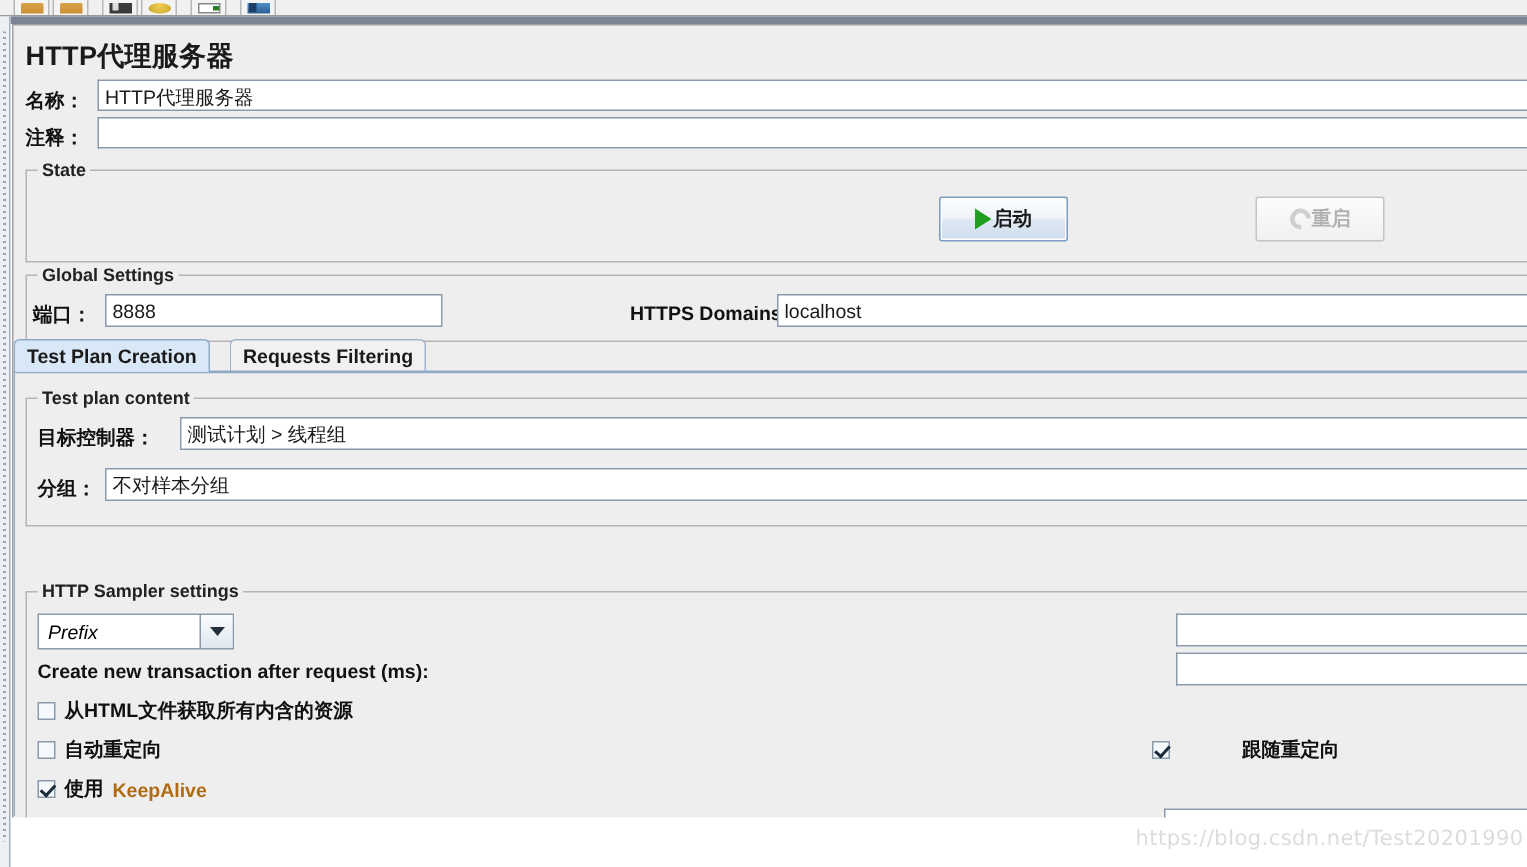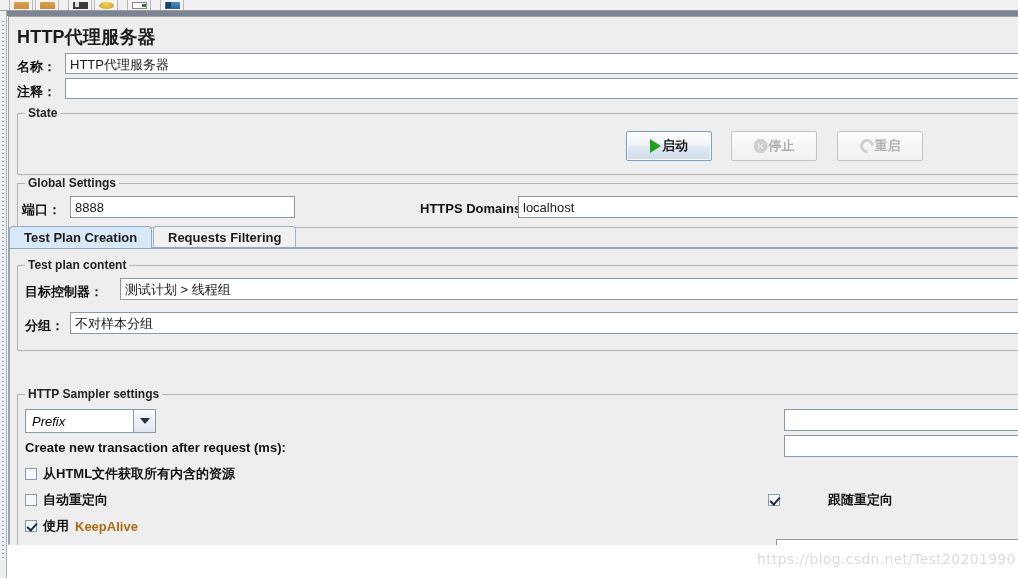--- a/index.html
+++ b/index.html
@@ -152,21 +152,21 @@
     border: 3px solid #cfcfcf;
     border-right-color: transparent;
     border-radius: 50%;
     transform: rotate(40deg);
   }
 
   
   .tabstrip { position: absolute; left: 9px; top: 226px; width: 1000px; height: 22px; }
   .tab {
     position: absolute; top: 0; height: 22px;
-    padding: 0 14px;
+    padding: 0 8px;
     display: flex; align-items: center;
     font-size: 13px; font-weight: bold; color: #1a1a1a;
     border: 1px solid #9fb4cc;
     border-bottom: none;
     border-radius: 4px 4px 0 0;
     background: #f1f1f1;
   }
   .tab.active { background: #d9e8f7; border-color: #8fa9c6; z-index: 2; }
   .tab-underline {
     position: absolute; left: 9px; top: 247px;
@@ -297,24 +297,20 @@
   <div class="field" style="left:56px; top:61px; width:954px; height:21px;"></div>
 
   <div class="group" style="left:8px; top:96px; width:1002px; height:62px;">
     <span class="gtitle">State</span>
 
     <div class="btn primary" style="left:608px; top:17px; width:86px;">
       <span class="play-tri"></span>
       <span>启动</span>
     </div>
 
-    <div class="btn disabled" style="left:713px; top:17px; width:86px;">
-      <span class="stop-oct"></span>
-      <span>停止</span>
-    </div>
 
     <div class="btn disabled" style="left:819px; top:17px; width:86px;">
       <span class="restart-ic"></span>
       <span>重启</span>
     </div>
   </div>
 
   <div class="group" style="left:8px; top:166px; width:1002px; height:45px;">
     <span class="gtitle">Global Settings</span>
 

